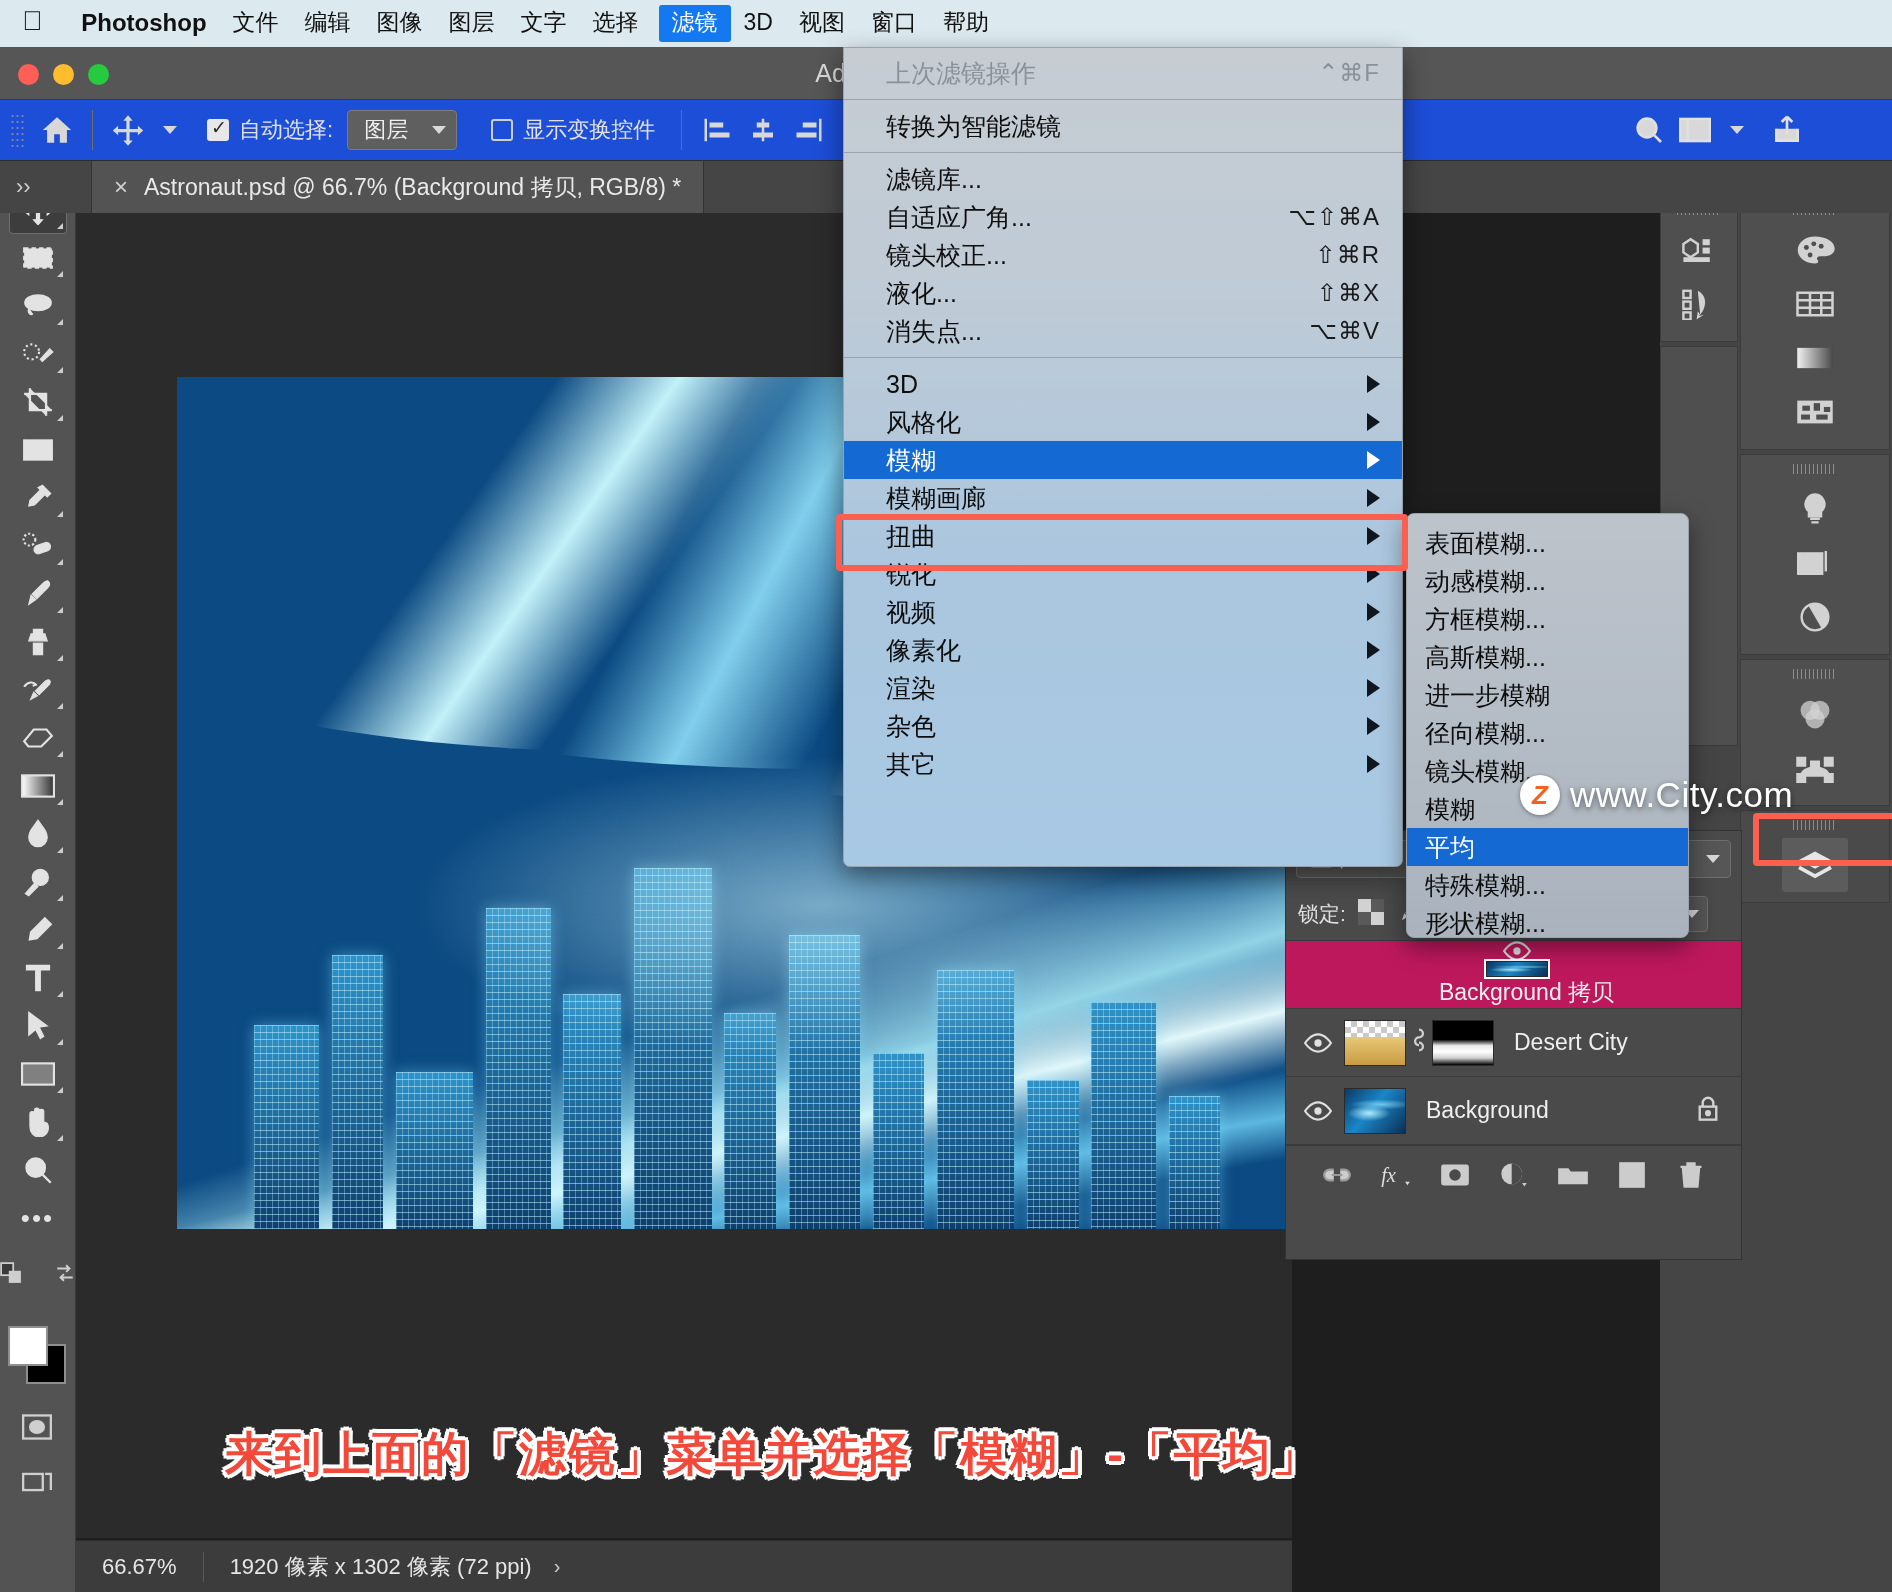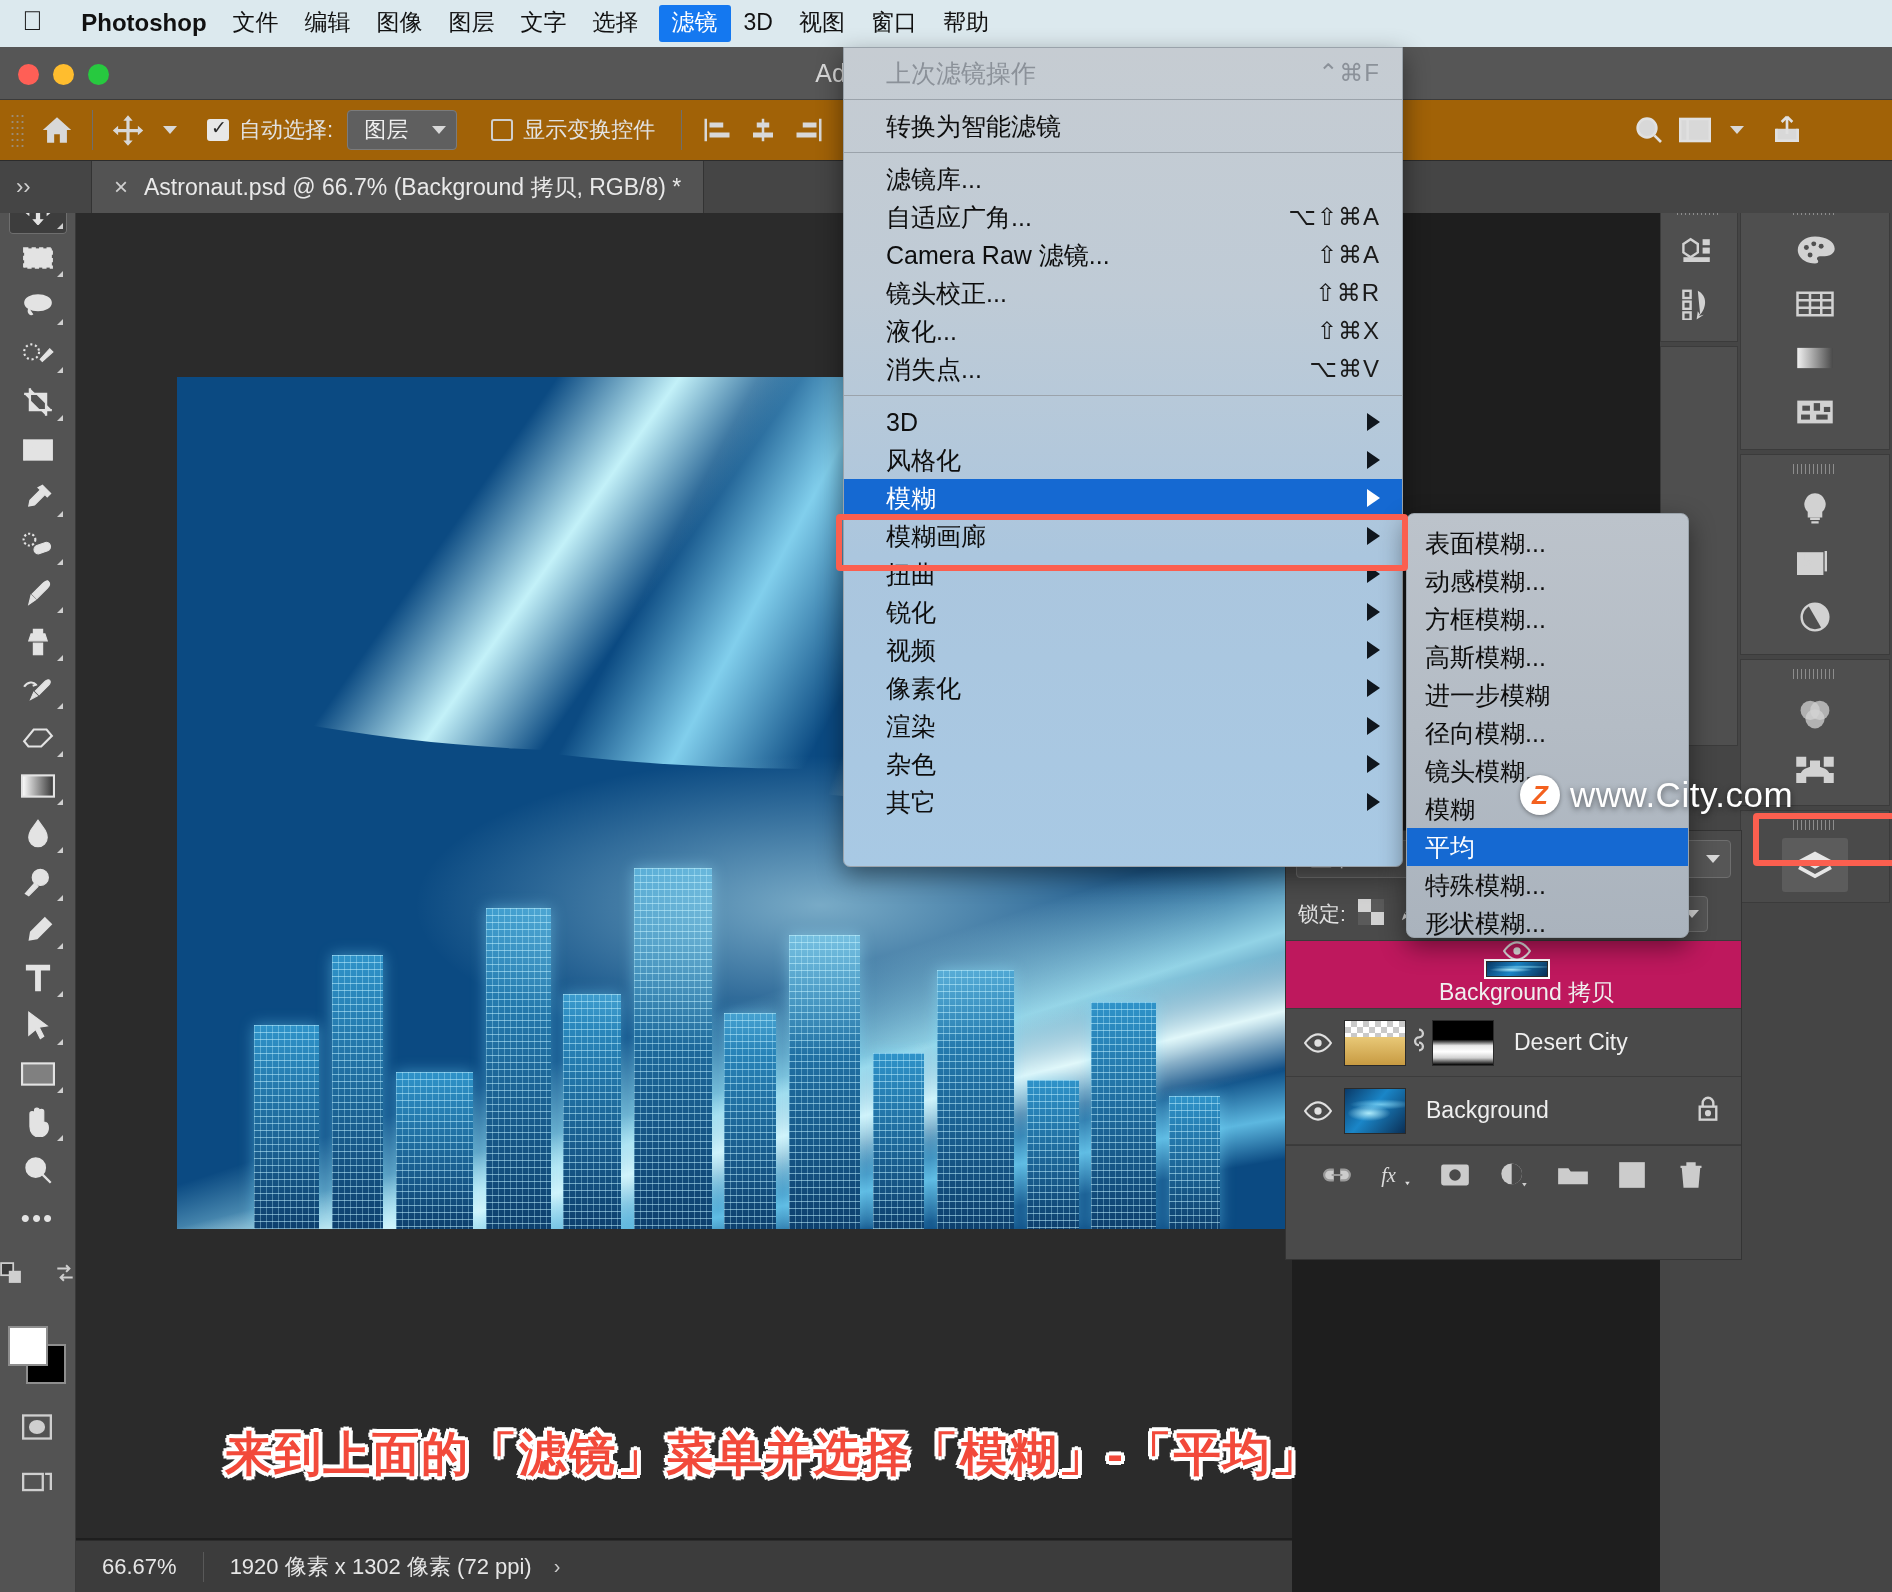--- a/index.html
+++ b/index.html
@@ -34,21 +34,21 @@
   .traffic.y { left:53px; background:#ffbd2e; }
   .traffic.g { left:88px; background:#27c93f; }
   #wintitle {
     position:absolute; left:0; top:0; width:1892px; height:52px;
     text-align:center; line-height:52px; font-size:25px; color:#d8d8d8;
   }
 
   
   #optionsbar {
     position:absolute; left:0; top:99px; width:1892px; height:62px;
-    background:#a16207; border-top:1px solid #3b3b3b; border-bottom:1px solid #2c2c2c;
+    background:#1d4ed8; border-top:1px solid #3b3b3b; border-bottom:1px solid #2c2c2c;
     display:flex; align-items:center; z-index:11;
   }
   .grip { width:16px; height:34px; margin:0 8px 0 10px;
     background-image:radial-gradient(circle, #9a9a9a 1px, transparent 1.2px);
     background-size:5px 6px; opacity:.75;}
   .obsep { width:1px; height:40px; background:#6e6e6e; margin:0 12px; }
   .obicon { width:46px; height:46px; display:flex; align-items:center; justify-content:center; }
   .obicon svg { fill:#d8d8d8; }
   .oblabel { font-size:22px; color:#e2e2e2; white-space:nowrap; }
   .cbox { width:22px;height:22px;border:2px solid #cfcfcf;border-radius:3px; background:transparent; margin-right:10px; position:relative;}
@@ -831,24 +831,20 @@
     </div>
     <div class="fmsep"></div>
     <div class="fmi">
       <span>滤镜库...</span>
     </div>
     <div class="fmi">
       <span>自适应广角...</span>
       <span class="sc">⌥⇧⌘A</span>
     </div>
     <div class="fmi">
-      <span>Camera Raw 滤镜...</span>
-      <span class="sc">⇧⌘A</span>
-    </div>
-    <div class="fmi">
       <span>镜头校正...</span>
       <span class="sc">⇧⌘R</span>
     </div>
     <div class="fmi">
       <span>液化...</span>
       <span class="sc">⇧⌘X</span>
     </div>
     <div class="fmi">
       <span>消失点...</span>
       <span class="sc">⌥⌘V</span>

